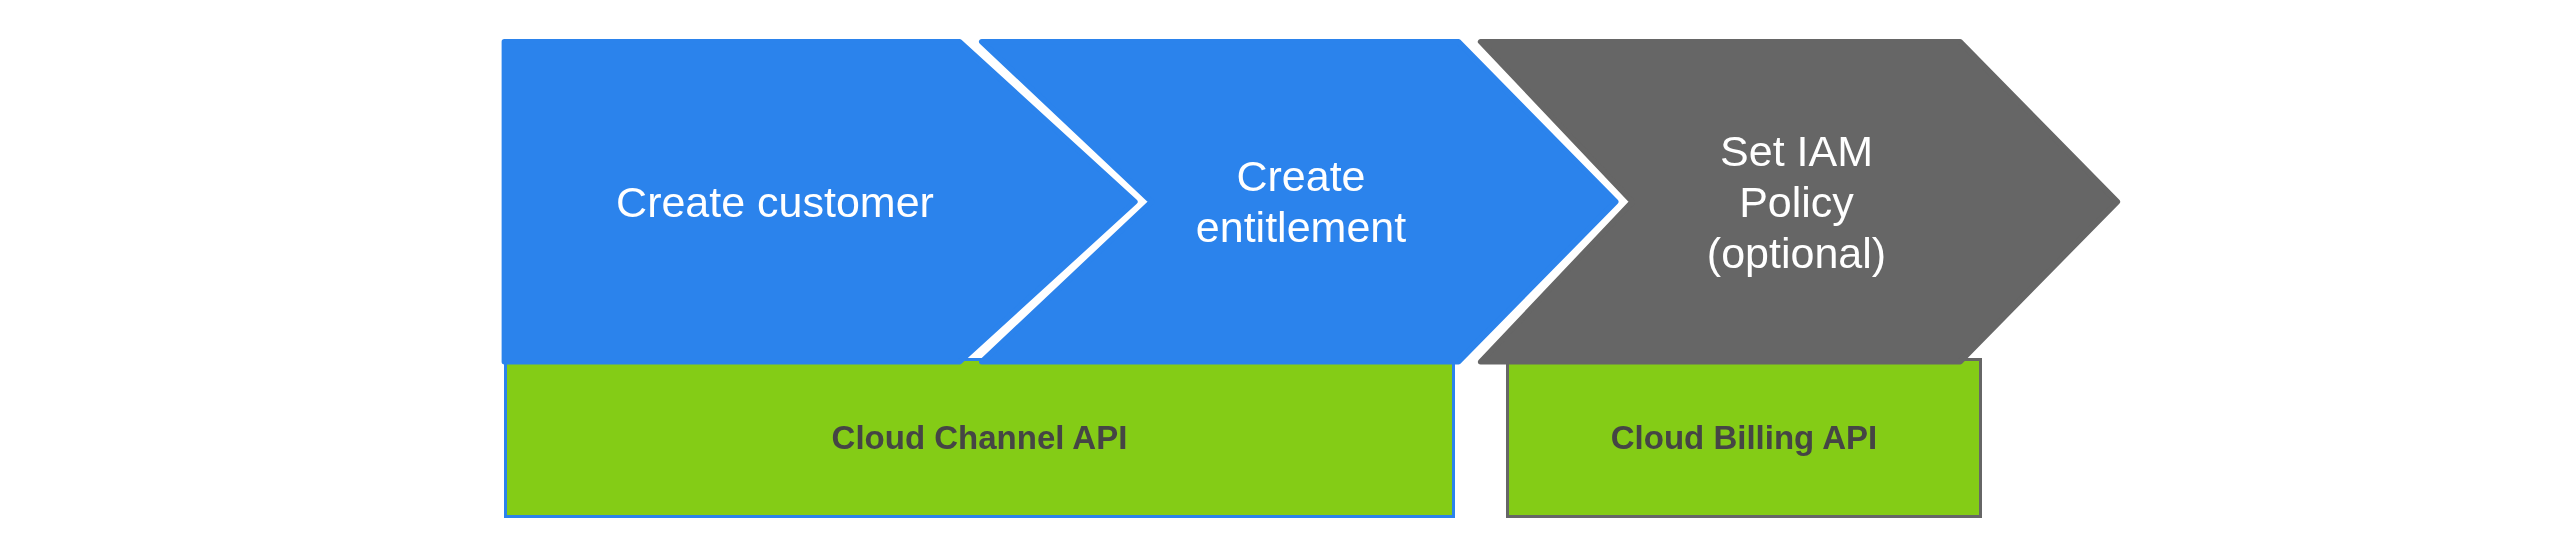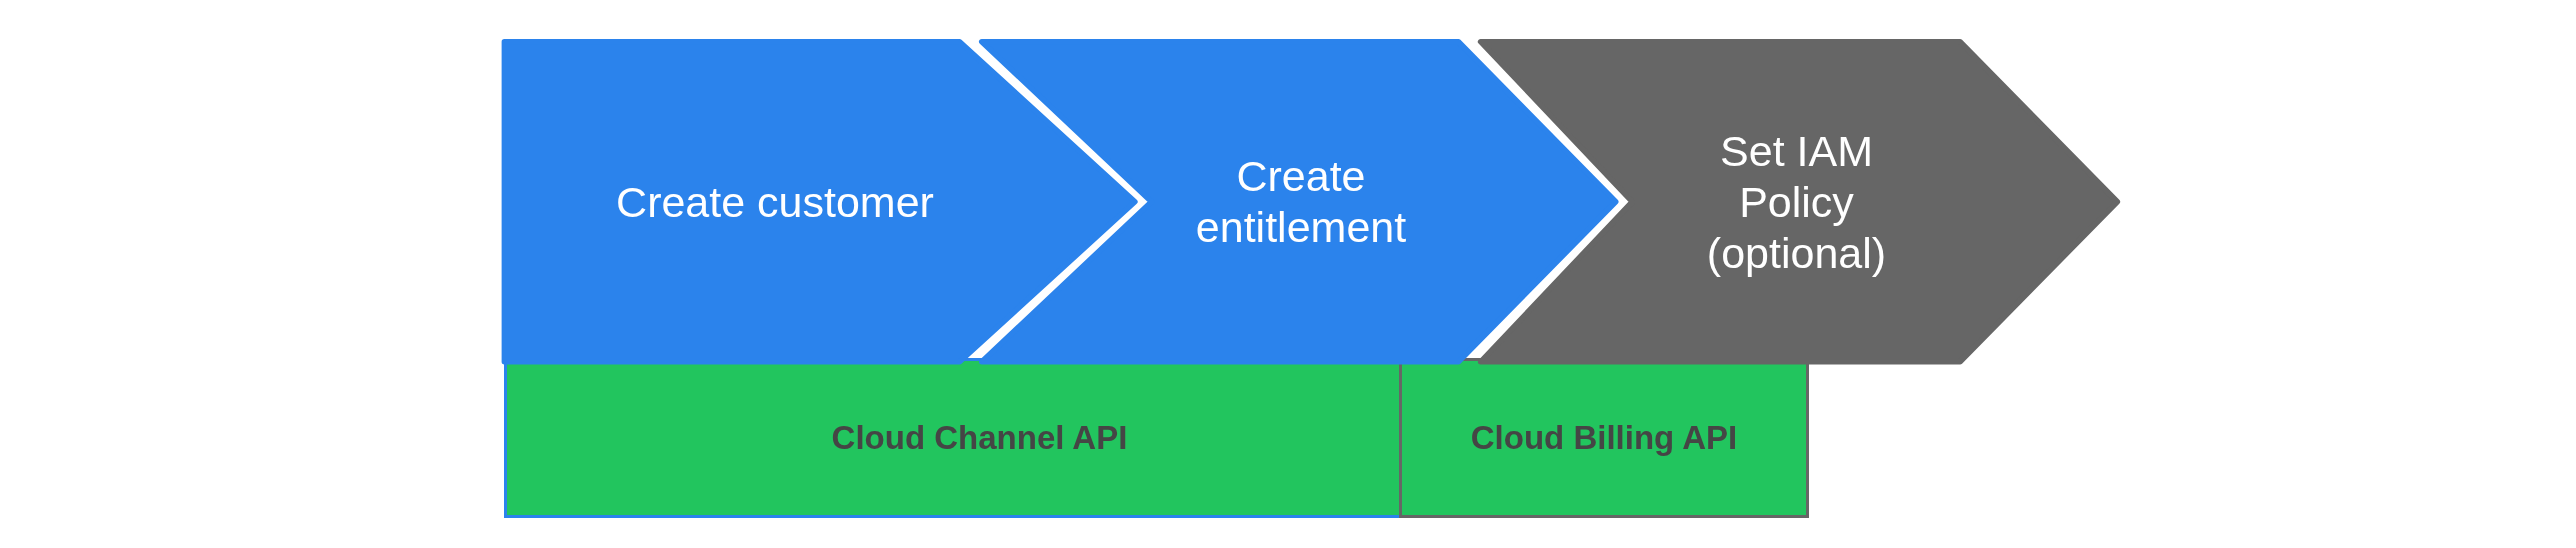--- a/index.html
+++ b/index.html
@@ -40,37 +40,37 @@
   .step-label.s1 { left: 504px;  width: 542px; justify-content: center; }
   .step-label.s2 { left: 1066px; width: 470px; }
   .step-label.s3 { left: 1556px; width: 481px; }
 
   .api-box {
     position: absolute;
     top: 358px;
     height: 160px;
     z-index: 1;
     box-sizing: border-box;
-    background: #22c55e;
+    background: #84cc16;
     display: flex;
     align-items: center;
     justify-content: center;
     text-align: center;
     font-size: 33px;
     font-weight: 700;
     color: #454545;
   }
   .api-box.accent-blue {
     left: 504px;
     width: 951px;
     border: 3.5px solid #2b83ec;
   }
   .api-box.accent-gray {
-    left: 1399px;
-    width: 410px;
+    left: 1506px;
+    width: 476px;
     border: 3.5px solid #666666;
   }
 </style>
 </head>
 <body>
 
 <div class="canvas">
 
   <div class="api-box accent-blue">
     <span>Cloud Channel API</span>

